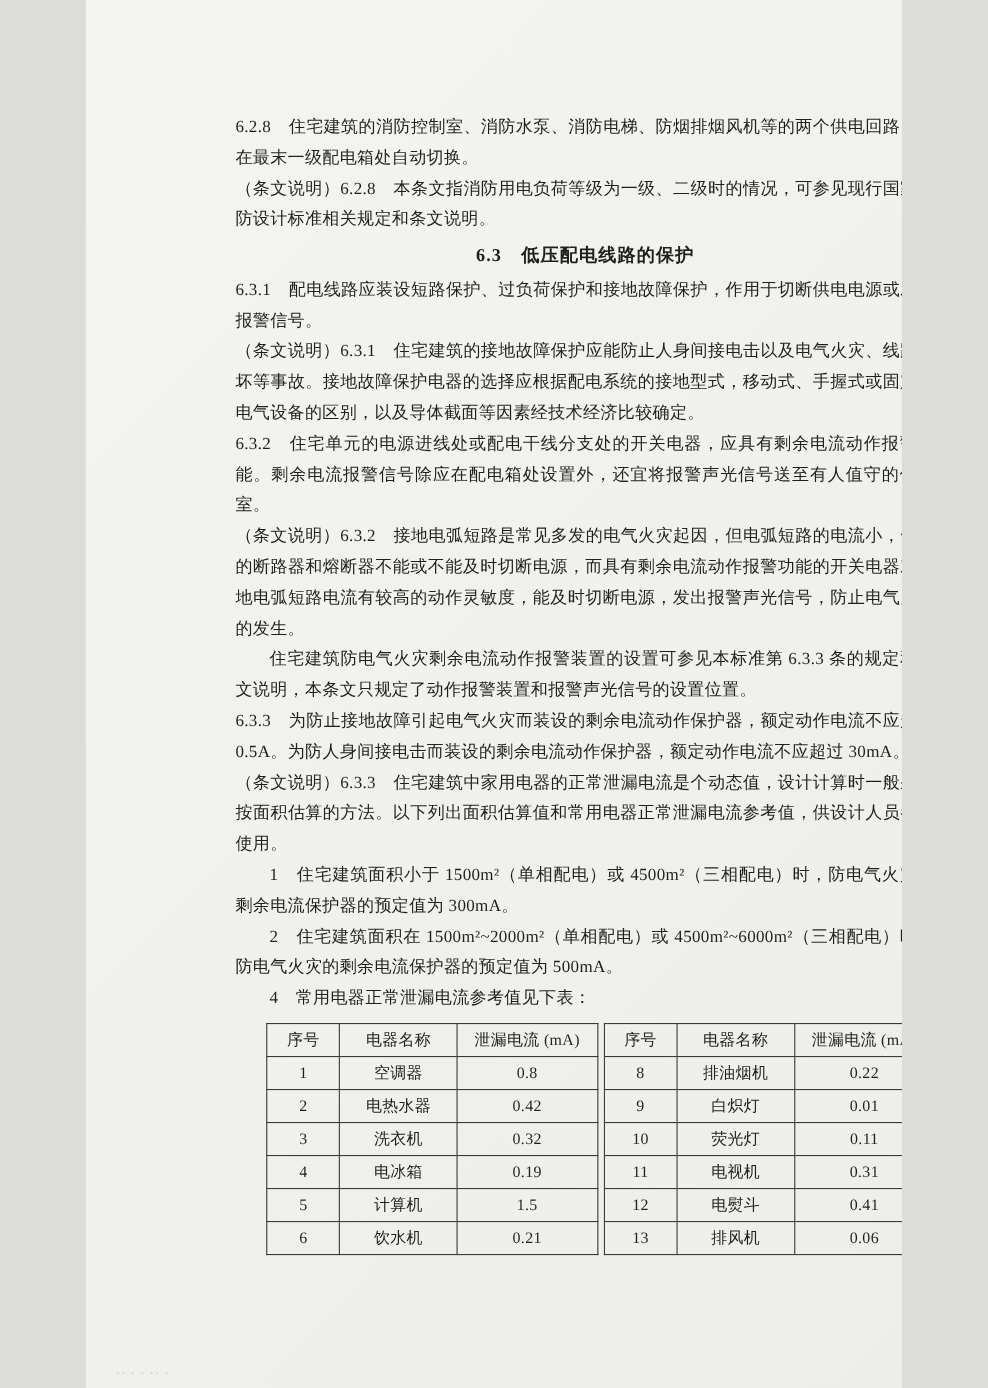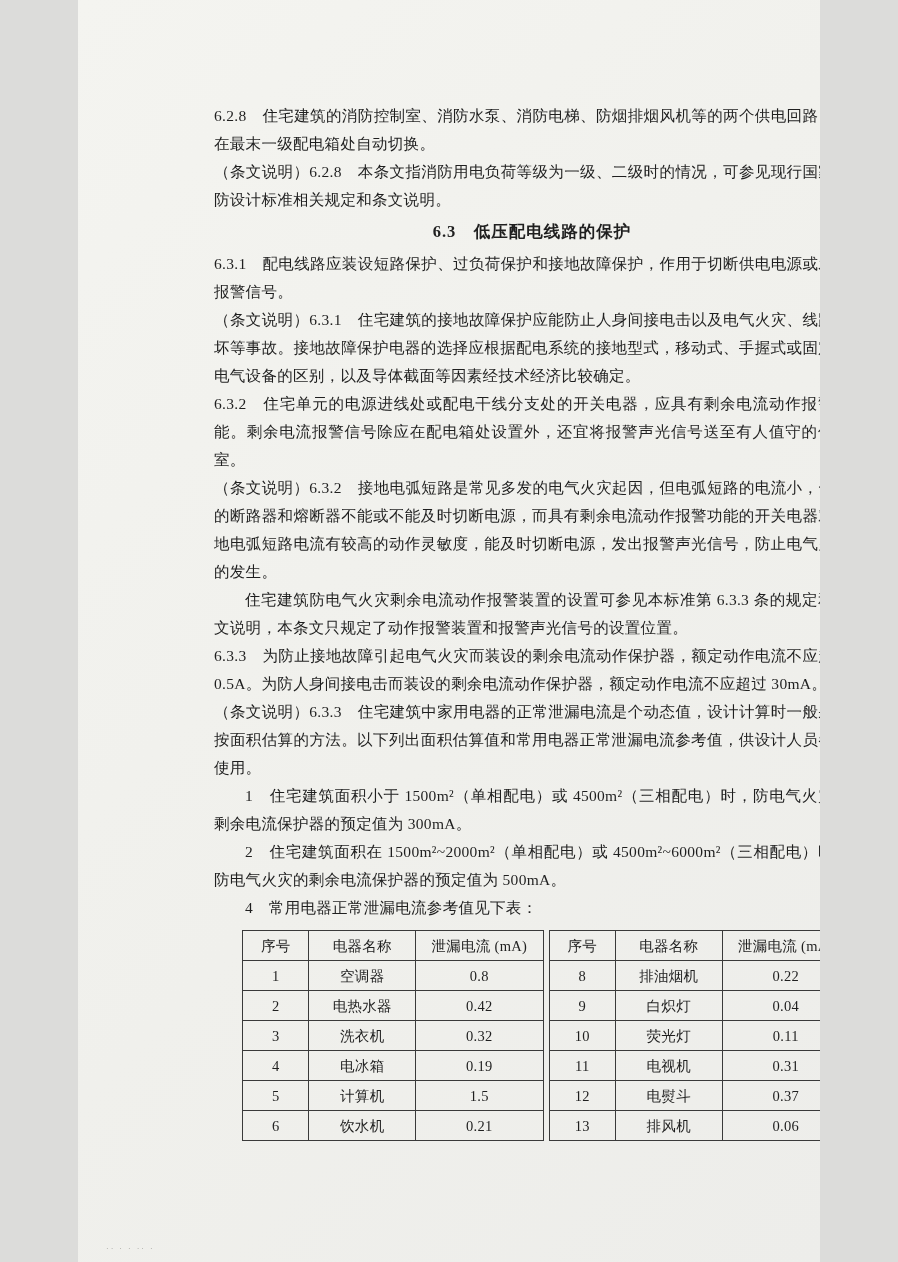--- a/index.html
+++ b/index.html
@@ -154,36 +154,36 @@
         </thead>
         <tbody>
           <tr>
             <td>8</td>
             <td>排油烟机</td>
             <td>0.22</td>
           </tr>
           <tr>
             <td>9</td>
             <td>白炽灯</td>
-            <td>0.04</td>
+            <td>0.01</td>
           </tr>
           <tr>
             <td>10</td>
             <td>荧光灯</td>
             <td>0.11</td>
           </tr>
           <tr>
             <td>11</td>
             <td>电视机</td>
             <td>0.31</td>
           </tr>
           <tr>
             <td>12</td>
             <td>电熨斗</td>
-            <td>0.37</td>
+            <td>0.41</td>
           </tr>
           <tr>
             <td>13</td>
             <td>排风机</td>
             <td>0.06</td>
           </tr>
         </tbody>
       </table>
 
     </div>

